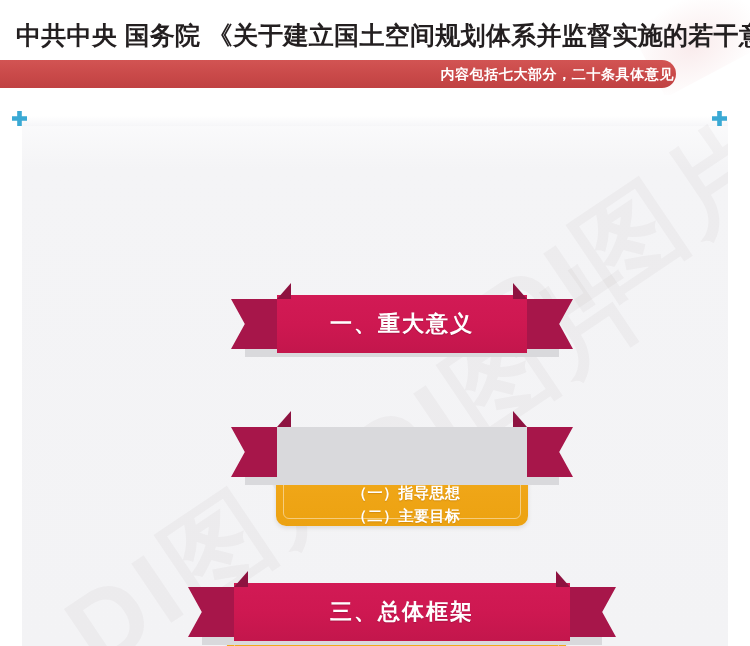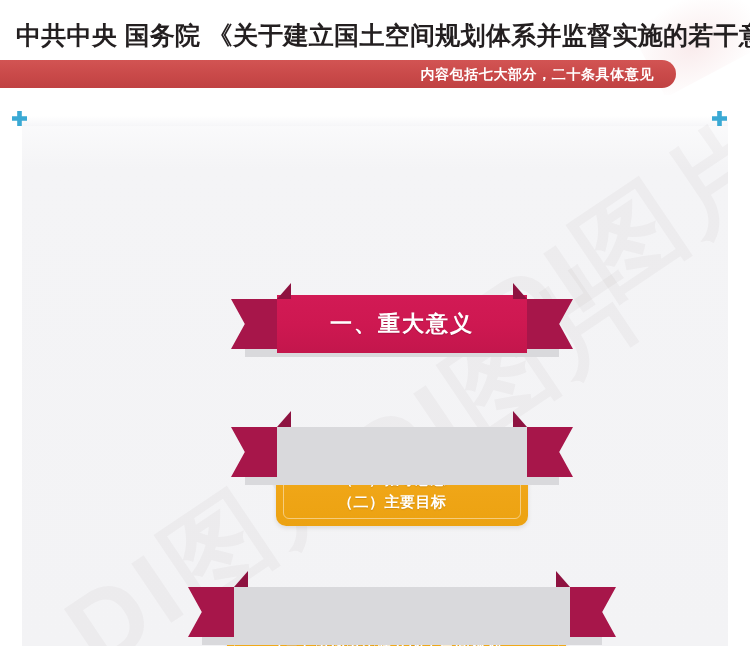--- a/index.html
+++ b/index.html
@@ -48,21 +48,21 @@
     left: 0;
     top: 60px;
     width: 676px;
     height: 28px;
     background: linear-gradient(180deg, #d25453 0%, #c94949 55%, #c04243 100%);
     border-top-right-radius: 14px;
     border-bottom-right-radius: 14px;
   }
   .header-sub {
     position: absolute;
-    right: 96px;
+    right: 76px;
     top: 64px;
     font-size: 14px;
     font-weight: bold;
     color: #ffffff;
     letter-spacing: 0.6px;
     white-space: nowrap;
     line-height: 20px;
   }
   .header-smudge {
     position: absolute;
@@ -209,21 +209,21 @@
     left: 7px; top: 7px; right: 7px; bottom: 7px;
     border: 1px solid rgba(255,255,255,0.45);
     border-radius: 6px;
     pointer-events: none;
   }
   .ybox-list {
     position: absolute;
     left: 0; right: 0;
     top: 0;
     padding: 0;
-    margin: 0;
+    margin: 14px;
     list-style: none;
   }
   .ybox-item {
     font-size: 15px;
     font-weight: bold;
     color: #ffffff;
     letter-spacing: 0.5px;
     line-height: 23px;
     text-shadow: 0 1px 1px rgba(150,90,0,0.30);
     white-space: nowrap;
@@ -309,20 +309,23 @@
       <ul class="ybox-list">
         <li class="ybox-item">（三）分级分类建立国土空间规划</li>
 
       </ul>
     </div>
     <div class="section" id="sec3">
       <div class="ribbon">
         <div class="ribbon-shadow"></div>
         <div class="tail tail-left"></div>
         <div class="tail tail-right"></div>
+        <div class="ribbon-band">
+          <span class="ribbon-label">三、总体框架</span>
+        </div>
         <div class="fold fold-left"></div>
         <div class="fold fold-right"></div>
       </div>
     </div>
   </div>
 
   <div class="cross cross-left">
     <svg viewBox="0 0 15 15" width="15" height="15">
       <path d="M5.2 0 H9.8 V5.2 H15 V9.8 H9.8 V15 H5.2 V9.8 H0 V5.2 H5.2 Z" fill="#3aa9d4"></path>
     </svg>

